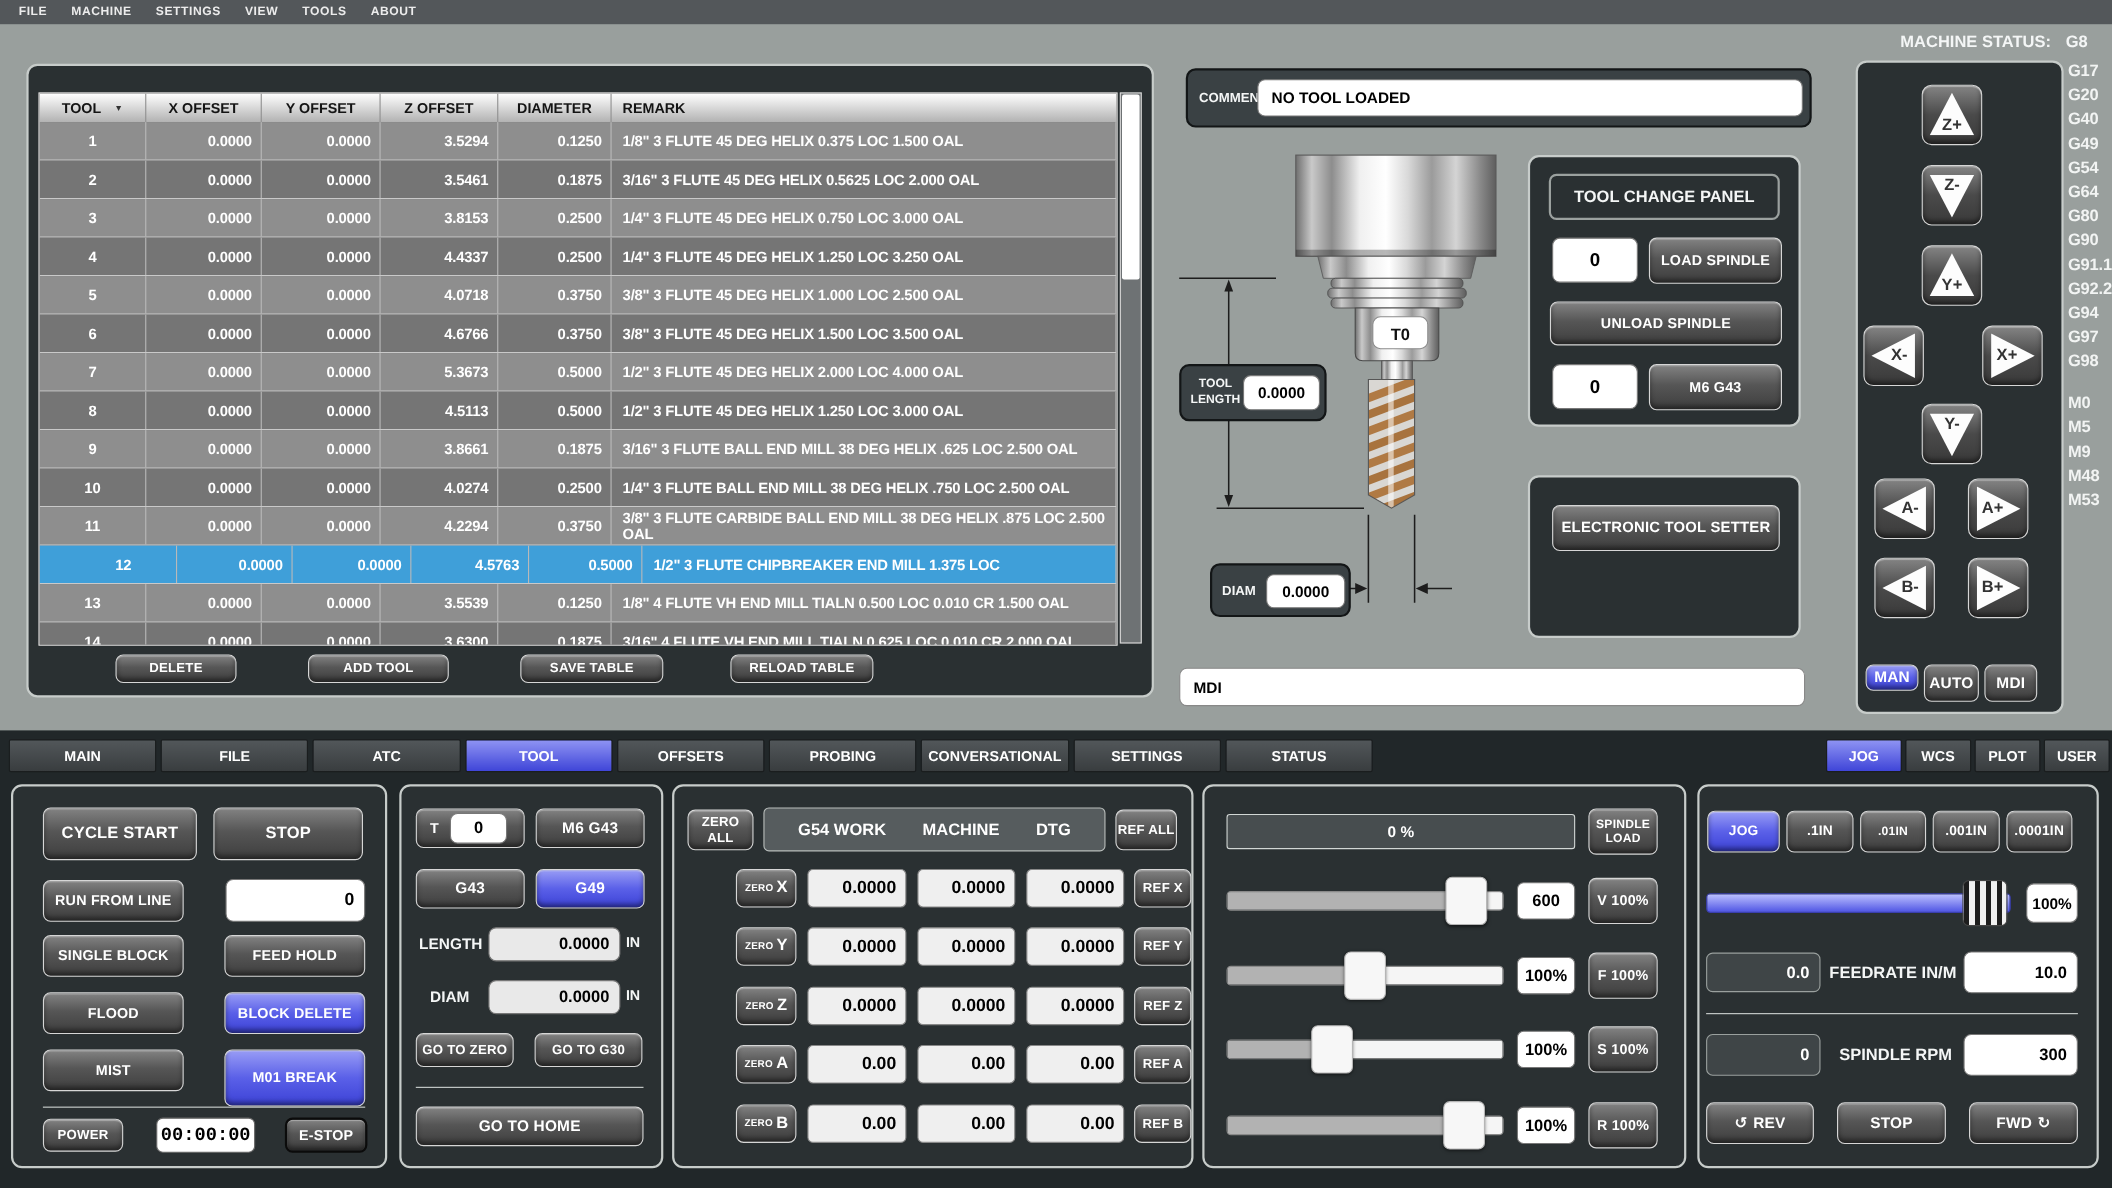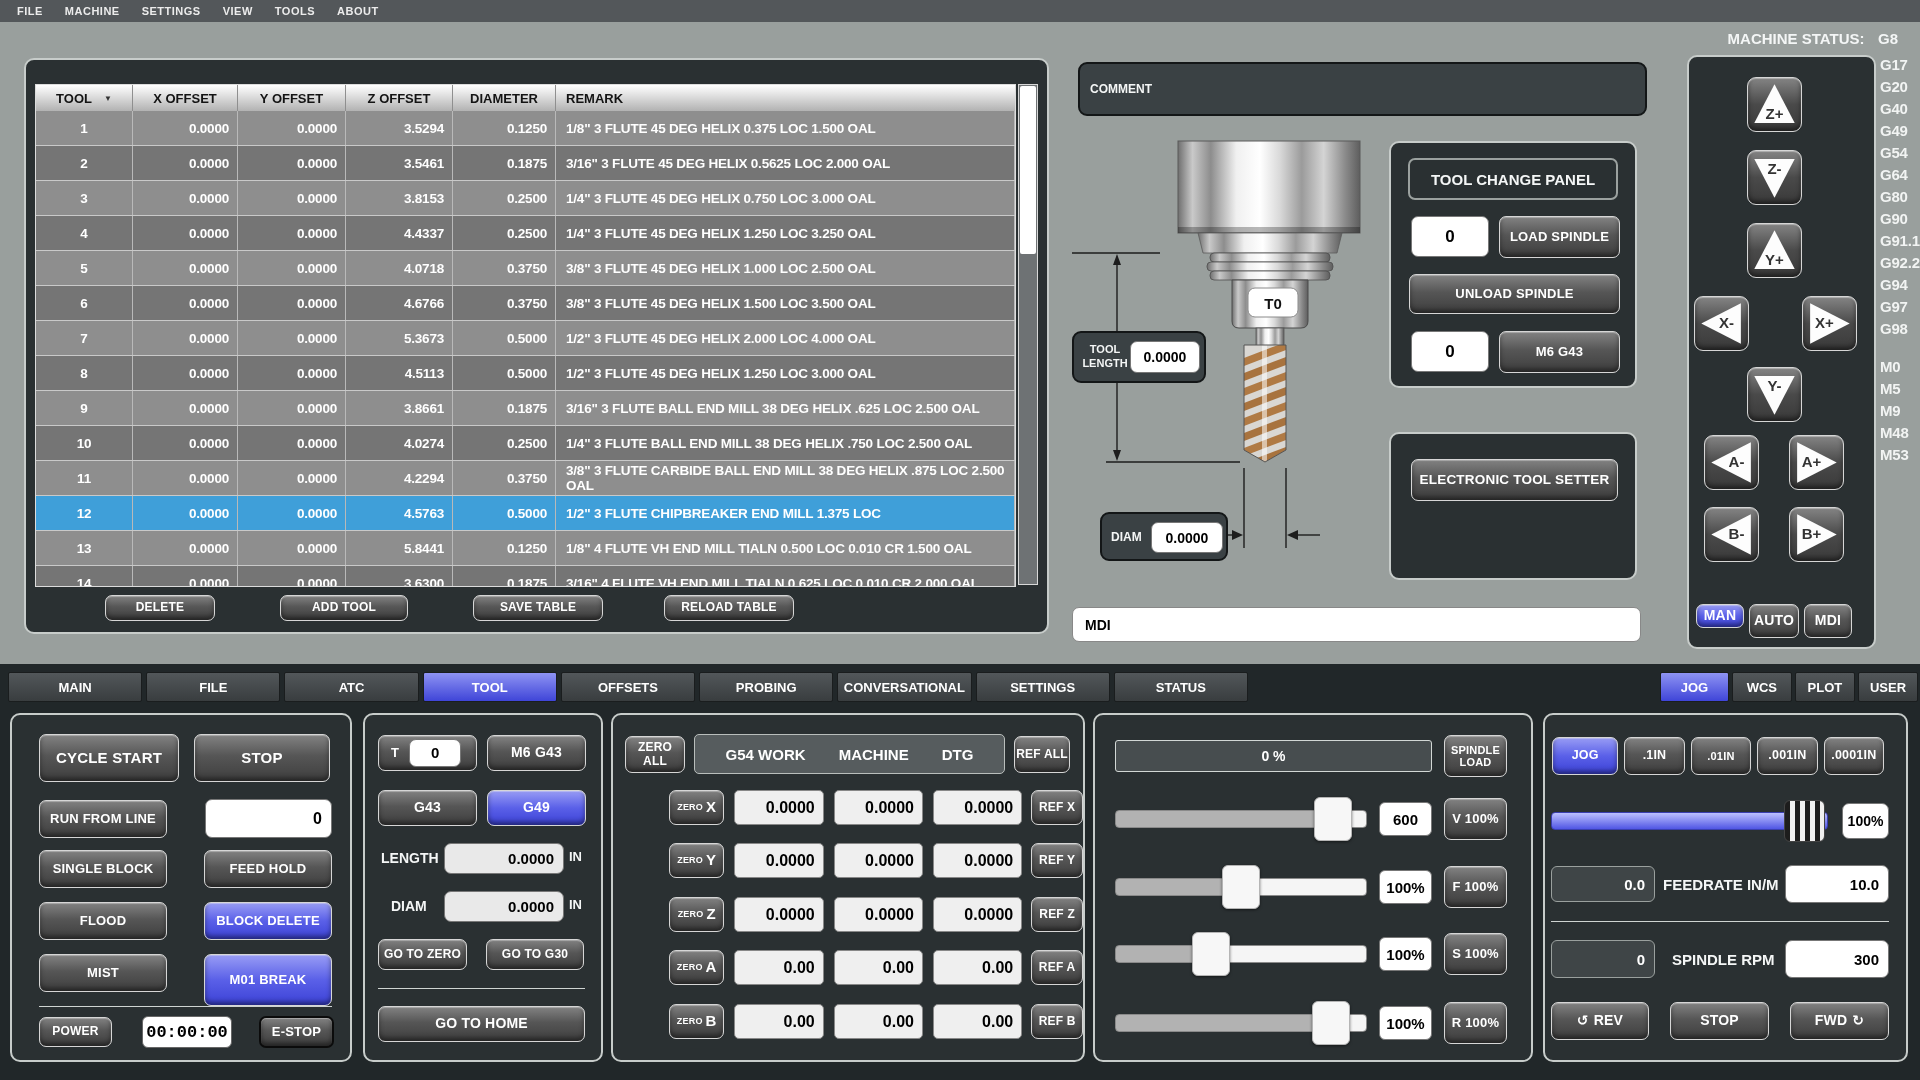--- a/index.html
+++ b/index.html
@@ -25,21 +25,21 @@
   .linput{background:#e9e9e9;}
   .ddisp{position:absolute;background:#3f4547;border:1px solid #9aa09e;border-radius:6px;color:#fff;font-weight:700;display:flex;align-items:center;justify-content:flex-end;padding-right:9px;box-sizing:border-box;}
   .divider{position:absolute;background:#cfd4d2;height:1px;}
   
   .tablewrap{position:absolute;overflow:hidden;border:1px solid #dcdcdc;background:#6e6e6e;box-sizing:content-box;}
   .thead{display:flex;height:26px;background:linear-gradient(#ffffff,#b2b2b2);}
   .hcell{color:#141414;font-weight:700;font-size:13px;display:flex;align-items:center;justify-content:center;border-right:1px solid #8f8f8f;box-sizing:border-box;}
   .trow{display:flex;height:35px;border-bottom:1px solid #c9c9c9;box-sizing:border-box;}
   .trow.odd{background:#8e8e8e;}
   .trow.even{background:#757575;}
-  .trow.sel{background:#3f9fd9;}
+  .trow.sel{background:#3f9fd9;padding-left:28px;}
   .tcell{display:flex;align-items:center;justify-content:flex-end;padding-right:8px;color:#fff;font-weight:700;font-size:13.5px;border-right:1px solid #b9b9b9;box-sizing:border-box;letter-spacing:-.2px;}
   .c0{width:97px;justify-content:center;padding-right:0;}
   .c1{width:105px;} .c2{width:108px;} .c3{width:107px;} .c4{width:103px;}
   .c5{flex:1;justify-content:flex-start;padding-left:10px;}
   .scrolltrack{position:absolute;background:#6e7274;border:1px solid #d8d8d8;box-sizing:border-box;}
   .scrollthumb{position:absolute;left:1px;top:1px;width:16px;height:168px;background:#ffffff;border-radius:2px;}
   
   .axisbtn{position:absolute;width:55px;height:55px;border-radius:9px;background:linear-gradient(180deg,#848484,#4a4a4a 50%,#3a3a3a);
            border:1px solid #d6d6d6;box-shadow:inset 0 1px 1px rgba(255,255,255,.4), inset 0 -3px 5px rgba(0,0,0,.5);box-sizing:border-box;}
   .tri{position:absolute;inset:5px;background:#fdfdfd;}
@@ -228,21 +228,21 @@
           <div class="tcell c1">0.0000</div>
           <div class="tcell c2">0.0000</div>
           <div class="tcell c3">4.5763</div>
           <div class="tcell c4">0.5000</div>
           <div class="tcell c5">1/2" 3 FLUTE CHIPBREAKER END MILL 1.375 LOC</div>
         </div>
         <div class="trow odd">
           <div class="tcell c0">13</div>
           <div class="tcell c1">0.0000</div>
           <div class="tcell c2">0.0000</div>
-          <div class="tcell c3">5.8441</div>
+          <div class="tcell c3">3.5539</div>
           <div class="tcell c4">0.1250</div>
           <div class="tcell c5">1/8" 4 FLUTE VH END MILL TIALN 0.500 LOC 0.010 CR 1.500 OAL</div>
         </div>
         <div class="trow even">
           <div class="tcell c0">14</div>
           <div class="tcell c1">0.0000</div>
           <div class="tcell c2">0.0000</div>
           <div class="tcell c3">3.6300</div>
           <div class="tcell c4">0.1875</div>
           <div class="tcell c5">3/16" 4 FLUTE VH END MILL TIALN 0.625 LOC 0.010 CR 2.000 OAL</div>
@@ -253,20 +253,21 @@
     <div class="scrollthumb"></div>
   </div>
   <div class="btn" style="left:79px;top:535px;width:110px;height:26px;font-size:12px;">DELETE</div>
   <div class="btn" style="left:254px;top:535px;width:128px;height:26px;font-size:12px;">ADD TOOL</div>
   <div class="btn" style="left:447px;top:535px;width:130px;height:26px;font-size:12px;">SAVE TABLE</div>
   <div class="btn" style="left:638px;top:535px;width:130px;height:26px;font-size:12px;">RELOAD TABLE</div>
 </div>
 
 <div class="dbox" style="left:1078px;top:62px;width:569px;height:54px;">
   <div class="lbl abs" style="left:10px;top:0;height:50px;width:54px;display:flex;align-items:center;font-size:12px;">COMMENT</div>
+  <div class="winput" style="left:63px;top:8px;width:496px;height:34px;padding-left:12px;font-size:14px;">NO TOOL LOADED</div>
 </div>
 
 <svg class="abs" style="left:1060px;top:130px;" width="310" height="475" viewBox="0 0 310 475">
   <defs>
     <linearGradient id="metal" x1="0" y1="0" x2="1" y2="0">
       <stop offset="0" stop-color="#6f6f6f"></stop>
         <stop offset="0.08" stop-color="#c9c9c9"></stop>
       <stop offset="0.18" stop-color="#8d8d8d"></stop>
         <stop offset="0.32" stop-color="#f0f0f0"></stop>
       <stop offset="0.45" stop-color="#ffffff"></stop>

